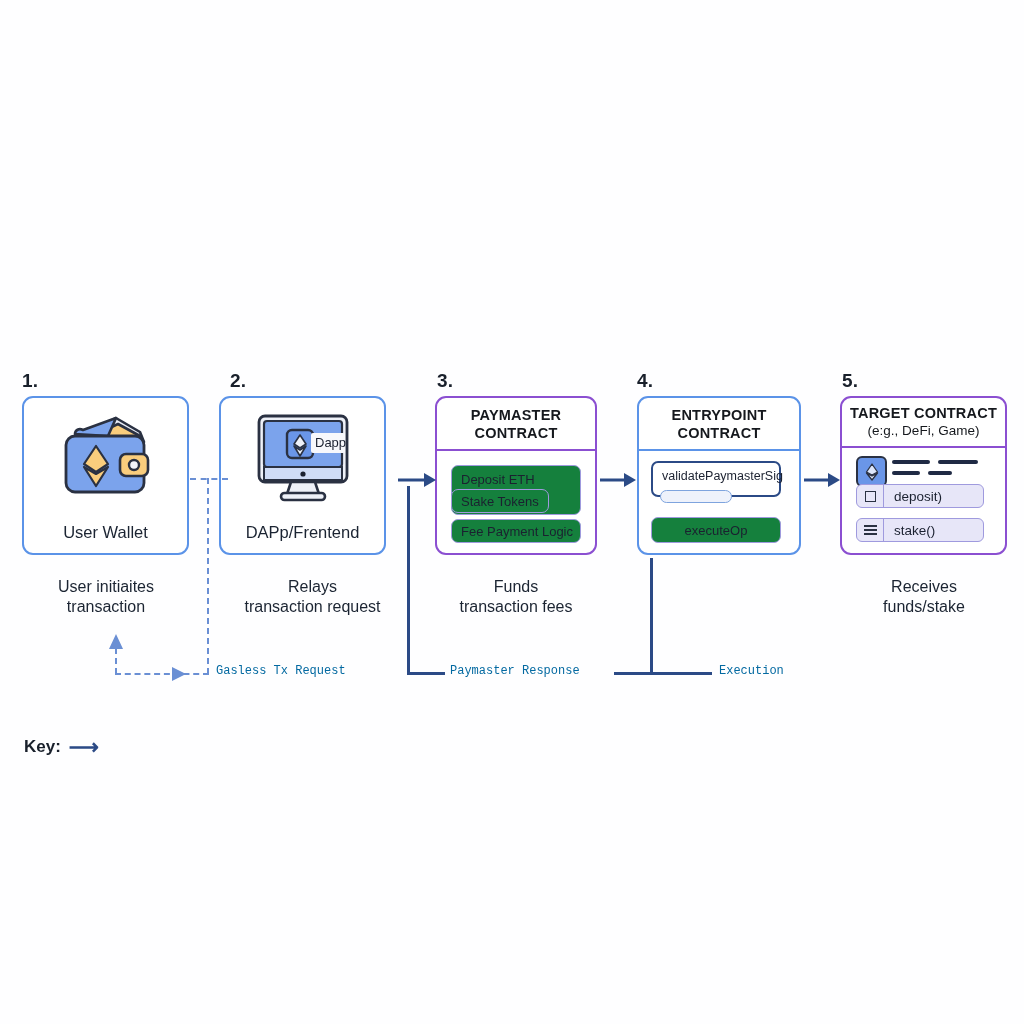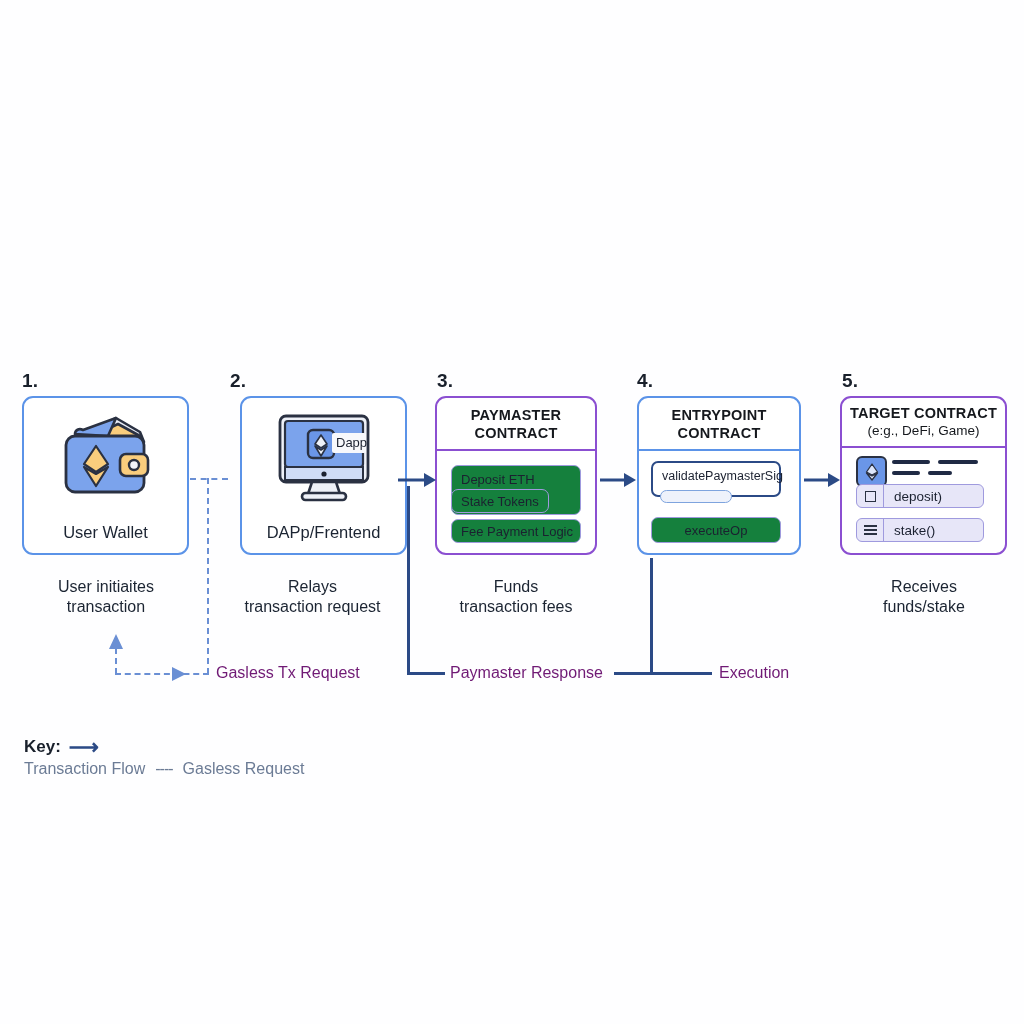--- a/index.html
+++ b/index.html
@@ -174,23 +174,24 @@
     height: 0;
     border-top: 2.2px dashed #6a8fd4;
   }
   .dash-v {
     width: 0;
     border-left: 2.2px dashed #6a8fd4;
   }
 
   .flow-label {
     position: absolute;
-    font-size: 16px;
-    color: #701a75;
+    font-size: 12px;
+    color: #0369a1;
     white-space: nowrap;
+    font-family: Liberation Mono, monospace;
   }
 
   
   .key-row1 {
     position: absolute;
     display: flex;
     align-items: center;
     gap: 8px;
     font-size: 17px;
     font-weight: bold;
@@ -232,21 +233,21 @@
           <rect x="64" y="42" width="28" height="22" rx="6" fill="#f9cd7d" stroke="#2a3142" stroke-width="2.6"></rect>
           <circle cx="78" cy="53" r="5" fill="#f2f4fa" stroke="#2a3142" stroke-width="2.4"></circle>
           <path d="M40 34 L52 52 L40 60 L28 52 Z" fill="#f9cd7d" stroke="#2a3142" stroke-width="2.2" stroke-linejoin="round"></path>
           <path d="M40 62 L52 55 L40 74 L28 55 Z" fill="#f9cd7d" stroke="#2a3142" stroke-width="2.2" stroke-linejoin="round"></path>
         </svg>
       </div>
       <div class="icon-caption bold">User Wallet</div>
     </div>
   </div>
 
-  <div class="node blue" style="left:240px; top:396px; width:167px; height:159px;">
+  <div class="node blue" style="left:219px; top:396px; width:167px; height:159px;">
     <div class="node-body" style="height:100%; padding:10px;">
       <div style="position:absolute; left:50%; top:16px; transform:translateX(-50%);">
         <svg width="112" height="88" viewBox="0 0 112 88">
           <rect x="12" y="2" width="88" height="66" rx="6" fill="#eef1f8" stroke="#2a3142" stroke-width="2.8"></rect>
           <rect x="17" y="7" width="78" height="46" rx="3" fill="#7ba3ec" stroke="#2a3142" stroke-width="2.2"></rect>
           <rect x="40" y="16" width="26" height="28" rx="5" fill="#6a96e8" stroke="#2a3142" stroke-width="2.4"></rect>
           <path d="M53 21 L59 30 L53 34 L47 30 Z" fill="#eef1f8" stroke="#2a3142" stroke-width="1.6" stroke-linejoin="round"></path>
           <path d="M53 36 L59 32 L53 42 L47 32 Z" fill="#eef1f8" stroke="#2a3142" stroke-width="1.6" stroke-linejoin="round"></path>
           <rect x="64" y="19" width="34" height="20" rx="2" fill="#f7f8fc" stroke="none"></rect>
           <text x="68" y="33" font-family="Liberation Sans, sans-serif" font-size="13" fill="#1b2130">Dapp</text>
@@ -394,19 +395,14 @@
   <div class="flow-label" style="left:450px; top:664px;">Paymaster Response</div>
 
   <div class="conn v" style="left:650px; top:558px; height:117px;"></div>
   <div class="conn h" style="left:614px; top:672px; width:98px;"></div>
   <div class="flow-label" style="left:719px; top:664px;">Execution</div>
 
   <div class="key-row1" style="left:24px; top:736px;">
     <span>Key:</span>
     <span style="color:#2b4a86; font-size:21px; line-height:1;">⟶</span>
   </div>
-  <div class="key-row2" style="left:24px; top:760px;">
-    <span>Transaction Flow</span>
-    <span class="key-dashes">----</span>
-    <span>Gasless Request</span>
-  </div>
 
 </div>
 
 </body></html>

